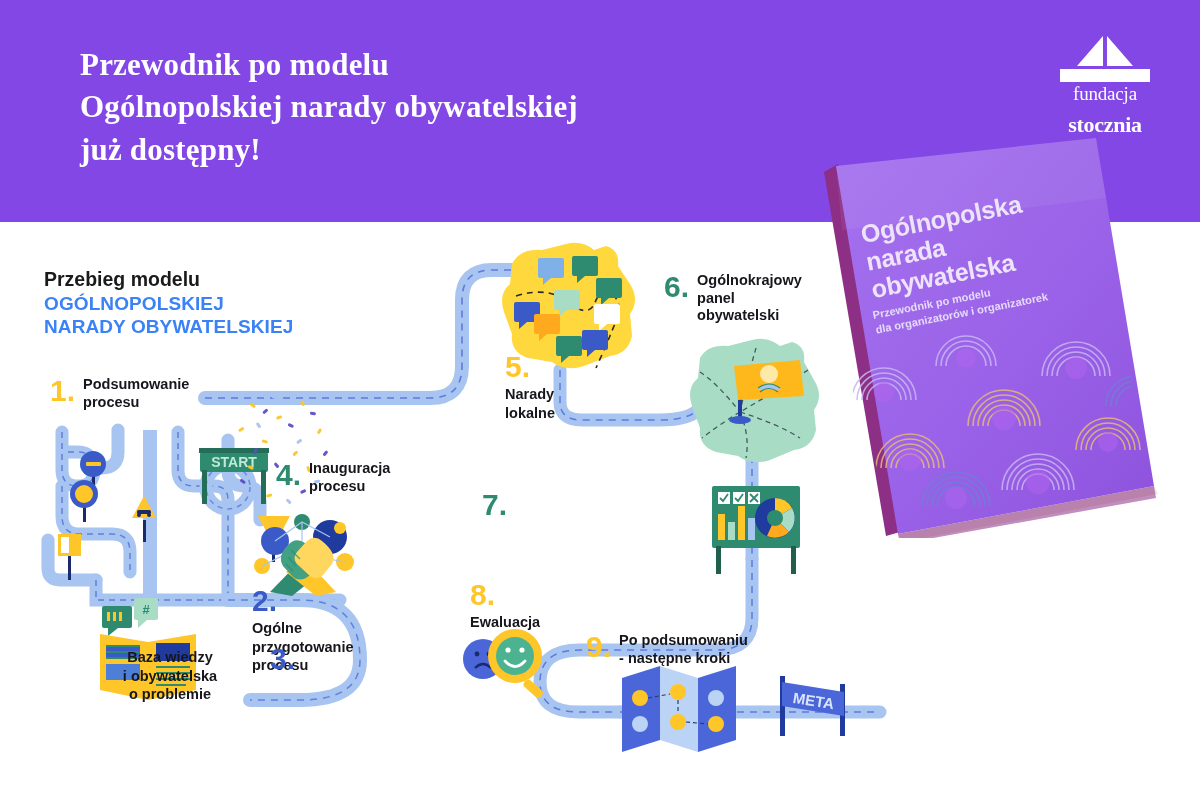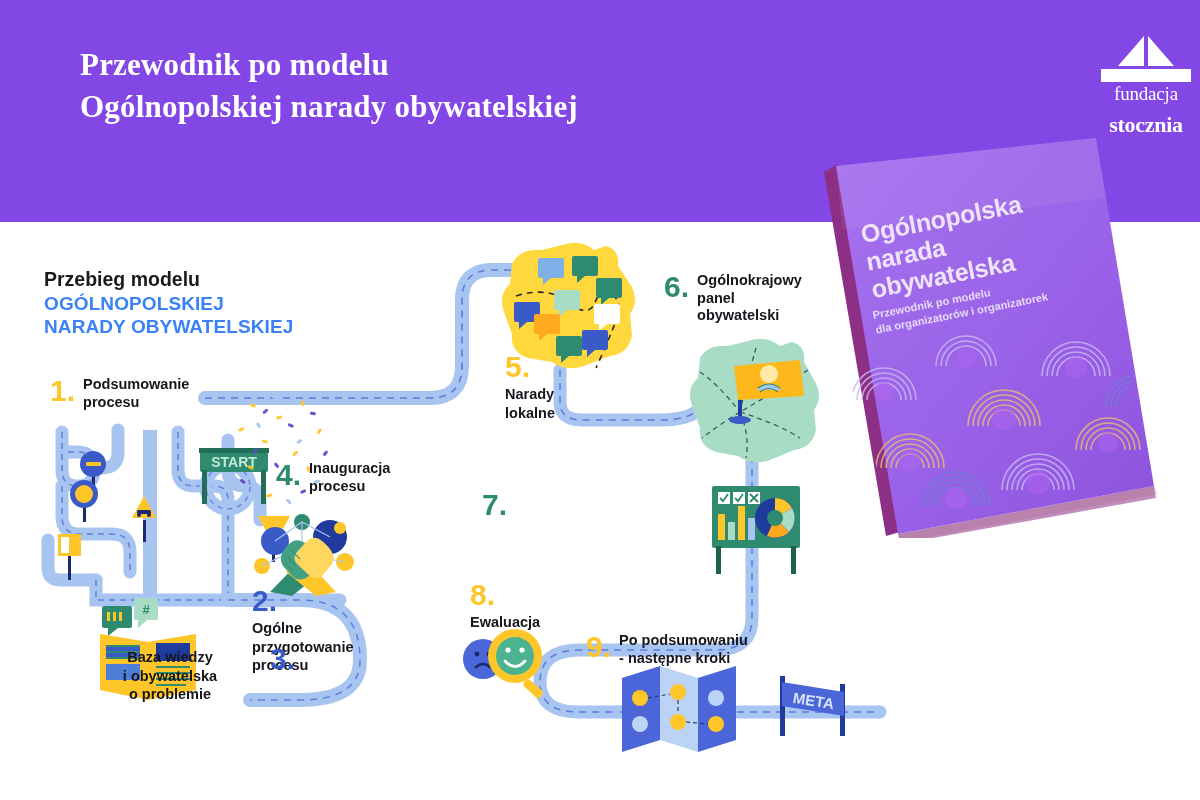--- a/index.html
+++ b/index.html
@@ -28,21 +28,21 @@
     font-weight: bold;
     font-size: 31px;
     line-height: 1.37;
     color: #ffffff;
     letter-spacing: 0.2px;
   }
   #headline .hl-line { display: block; white-space: nowrap; }
 
   
   #logo {
-    position: absolute; left: 1094px; top: 36px;
+    position: absolute; left: 1053px; top: 36px;
     width: 104px; height: 92px;
   }
   #logo .mark { position: relative; width: 104px; height: 42px; }
   #logo .roof-l {
     position: absolute; left: 24px; top: 0;
     width: 0; height: 0;
     border-left: 26px solid transparent;
     border-bottom: 30px solid #ffffff;
   }
   #logo .roof-r {
@@ -139,20 +139,21 @@
 </head>
 <body>
 
 <div id="page">
 
   <div id="header-band"></div>
 
   <div id="headline">
     <span class="hl-line">Przewodnik po modelu</span>
     <span class="hl-line">Ogólnopolskiej narady obywatelskiej</span>
+    <span class="hl-line">już dostępny!</span>
   </div>
 
   <div id="logo">
     <div class="mark">
       <div class="roof-l"></div>
       <div class="roof-r"></div>
       <div class="bar"></div>
     </div>
     <div class="logo-txt">
       <div class="logo-l1">fundacja</div>

